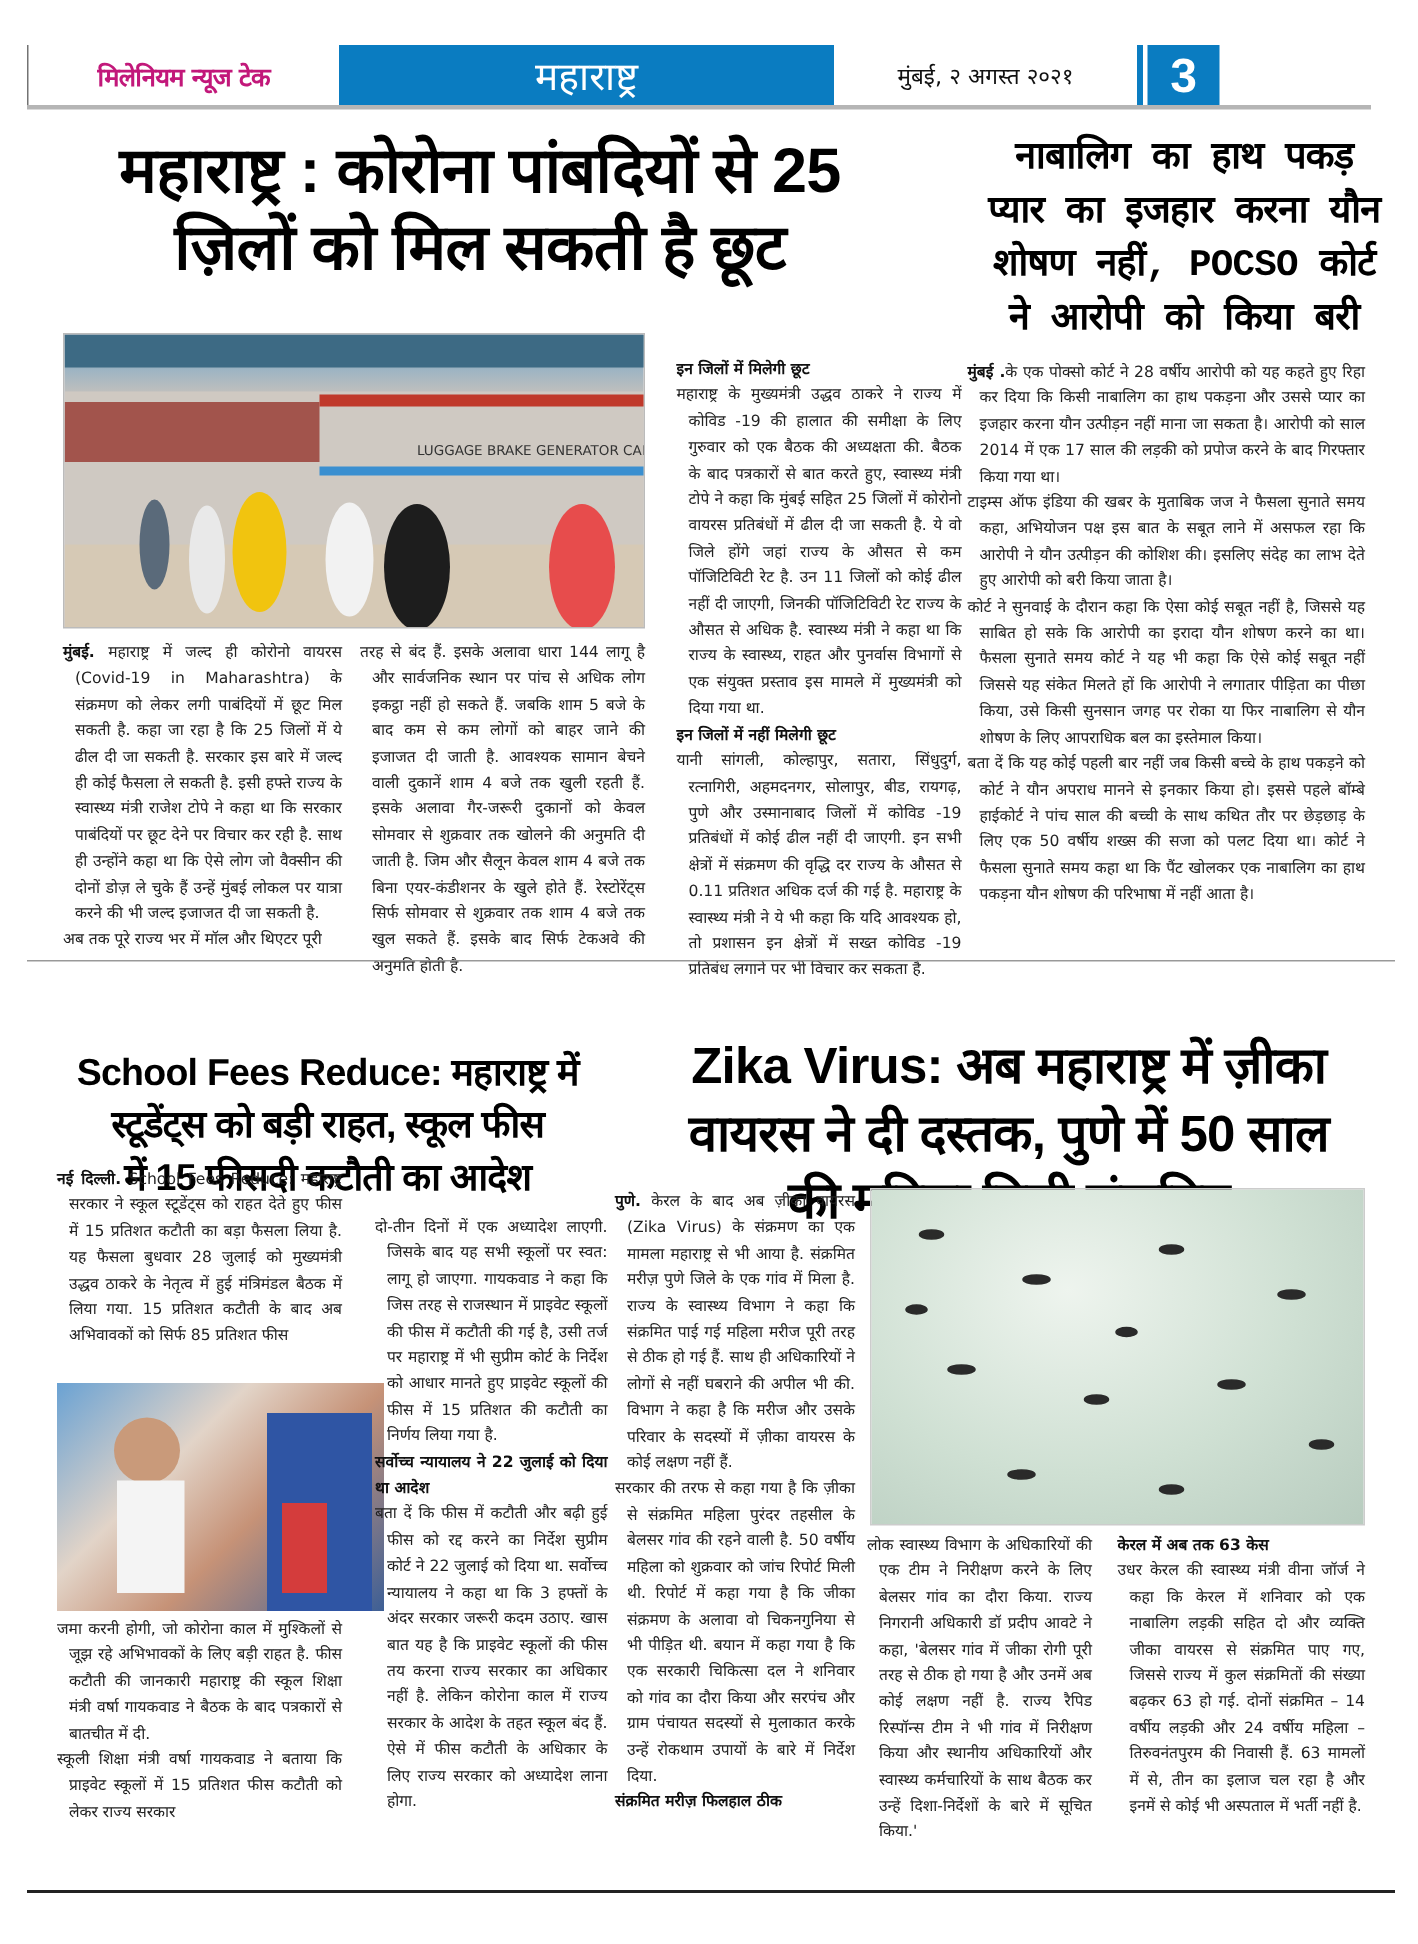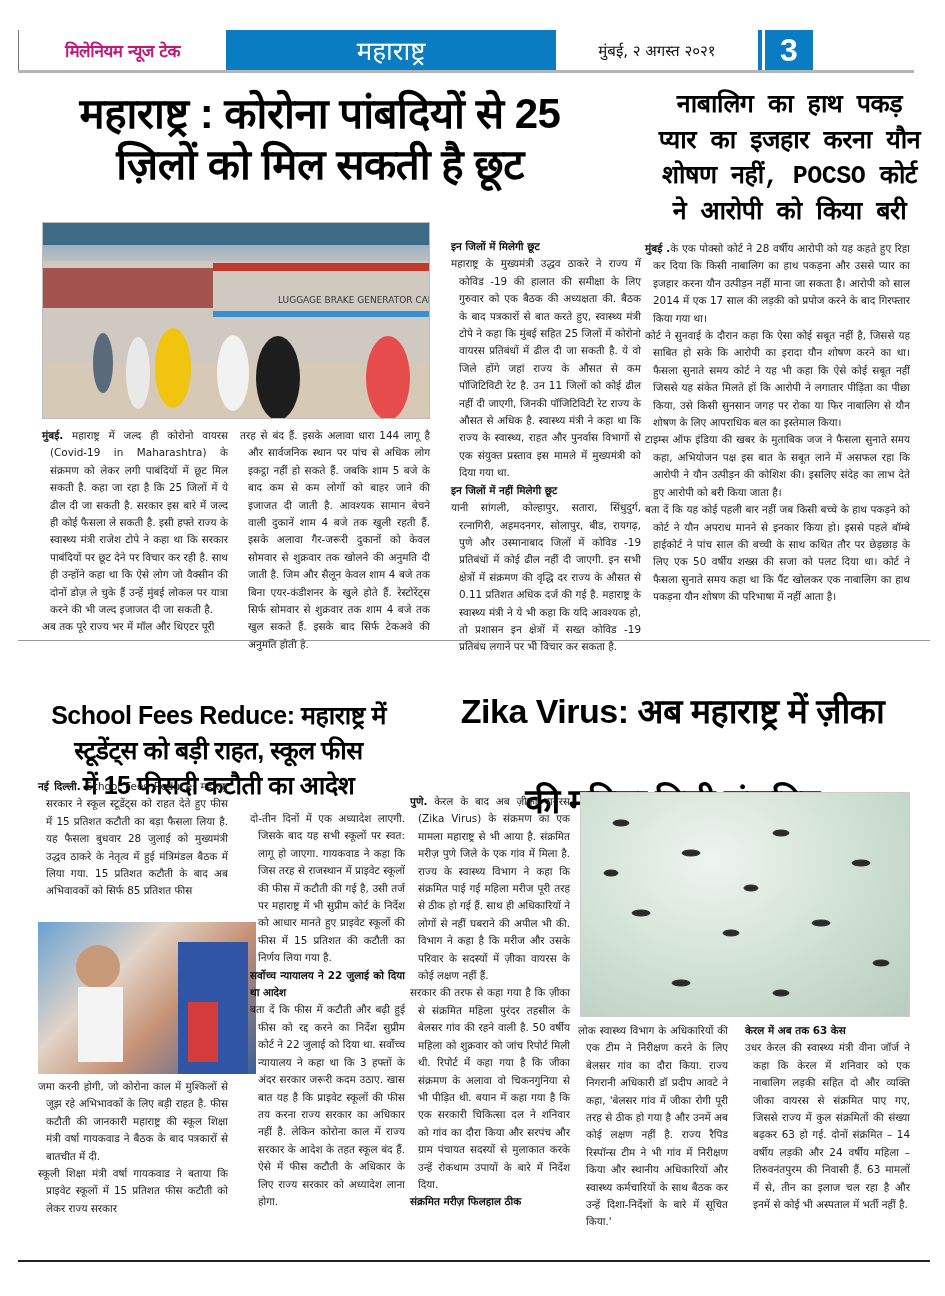--- a/index.html
+++ b/index.html
@@ -85,22 +85,22 @@
 </div>
 
 <h2 class="headline hl-pocso">
   <span>नाबालिग का हाथ पकड़</span><br>
   <span>प्यार का इजहार करना यौन</span><br>
   <span>शोषण नहीं, POCSO कोर्ट</span><br>
   <span>ने आरोपी को किया बरी</span>
 </h2>
 <div class="col" style="left:645px; top:240px; width:265px;">
   <p><span class="dl">मुंबई .</span><span>के एक पोक्सो कोर्ट ने 28 वर्षीय आरोपी को यह कहते हुए रिहा कर दिया कि किसी नाबालिग का हाथ पकड़ना और उससे प्यार का इजहार करना यौन उत्पीड़न नहीं माना जा सकता है। आरोपी को साल 2014 में एक 17 साल की लड़की को प्रपोज करने के बाद गिरफ्तार किया गया था।</span></p>
+  <p>टाइम्स ऑफ इंडिया की खबर के मुताबिक जज ने फैसला सुनाते समय कहा, अभियोजन पक्ष इस बात के सबूत लाने में असफल रहा कि आरोपी ने यौन उत्पीड़न की कोशिश की। इसलिए संदेह का लाभ देते हुए आरोपी को बरी किया जाता है।</p>
   <p>कोर्ट ने सुनवाई के दौरान कहा कि ऐसा कोई सबूत नहीं है, जिससे यह साबित हो सके कि आरोपी का इरादा यौन शोषण करने का था। फैसला सुनाते समय कोर्ट ने यह भी कहा कि ऐसे कोई सबूत नहीं जिससे यह संकेत मिलते हों कि आरोपी ने लगातार पीड़िता का पीछा किया, उसे किसी सुनसान जगह पर रोका या फिर नाबालिग से यौन शोषण के लिए आपराधिक बल का इस्तेमाल किया।</p>
-  <p>टाइम्स ऑफ इंडिया की खबर के मुताबिक जज ने फैसला सुनाते समय कहा, अभियोजन पक्ष इस बात के सबूत लाने में असफल रहा कि आरोपी ने यौन उत्पीड़न की कोशिश की। इसलिए संदेह का लाभ देते हुए आरोपी को बरी किया जाता है।</p>
   <p>बता दें कि यह कोई पहली बार नहीं जब किसी बच्चे के हाथ पकड़ने को कोर्ट ने यौन अपराध मानने से इनकार किया हो। इससे पहले बॉम्बे हाईकोर्ट ने पांच साल की बच्ची के साथ कथित तौर पर छेड़छाड़ के लिए एक 50 वर्षीय शख्स की सजा को पलट दिया था। कोर्ट ने फैसला सुनाते समय कहा था कि पैंट खोलकर एक नाबालिग का हाथ पकड़ना यौन शोषण की परिभाषा में नहीं आता है।</p>
 </div>
 
 <div class="divider" style="left:18px; top:640px; width:912px; height:1px; background:#999;"></div>
 
 <h2 class="headline hl-school">
   <span>School Fees Reduce: महाराष्ट्र में</span><br>
   <span>स्टूडेंट्स को बड़ी राहत, स्कूल फीस</span><br>
   <span>में 15 फीसदी कटौती का आदेश</span>
 </h2>
@@ -120,21 +120,21 @@
   <p>स्कूली शिक्षा मंत्री वर्षा गायकवाड ने बताया कि प्राइवेट स्कूलों में 15 प्रतिशत फीस कटौती को लेकर राज्य सरकार</p>
 </div>
 <div class="col" style="left:250px; top:810px; width:155px;">
   <p>दो-तीन दिनों में एक अध्यादेश लाएगी. जिसके बाद यह सभी स्कूलों पर स्वत: लागू हो जाएगा. गायकवाड ने कहा कि जिस तरह से राजस्थान में प्राइवेट स्कूलों की फीस में कटौती की गई है, उसी तर्ज पर महाराष्ट्र में भी सुप्रीम कोर्ट के निर्देश को आधार मानते हुए प्राइवेट स्कूलों की फीस में 15 प्रतिशत की कटौती का निर्णय लिया गया है.</p>
   <div class="sub">सर्वोच्च न्यायालय ने 22 जुलाई को दिया था आदेश</div>
   <p>बता दें कि फीस में कटौती और बढ़ी हुई फीस को रद्द करने का निर्देश सुप्रीम कोर्ट ने 22 जुलाई को दिया था. सर्वोच्च न्यायालय ने कहा था कि 3 हफ्तों के अंदर सरकार जरूरी कदम उठाए. खास बात यह है कि प्राइवेट स्कूलों की फीस तय करना राज्य सरकार का अधिकार नहीं है. लेकिन कोरोना काल में राज्य सरकार के आदेश के तहत स्कूल बंद हैं. ऐसे में फीस कटौती के अधिकार के लिए राज्य सरकार को अध्यादेश लाना होगा.</p>
 </div>
 
 <h2 class="headline hl-zika">
   <span>Zika Virus: अब महाराष्ट्र में ज़ीका</span><br>
-  <br>
+  <span>वायरस ने दी दस्तक, पुणे में 50 साल</span><br>
   <span>की महिला मिली संक्रमित</span>
 </h2>
 <div class="photo photo-mosq">
   <svg width="330" height="225" viewBox="0 0 330 225">
     <g fill="#2a2a2a" stroke="#2a2a2a" stroke-width="1">
       <ellipse cx="40" cy="30" rx="8" ry="3"></ellipse>
       <ellipse cx="110" cy="60" rx="9" ry="3"></ellipse>
       <ellipse cx="200" cy="40" rx="8" ry="3"></ellipse>
       <ellipse cx="280" cy="70" rx="9" ry="3"></ellipse>
       <ellipse cx="60" cy="120" rx="9" ry="3"></ellipse>

